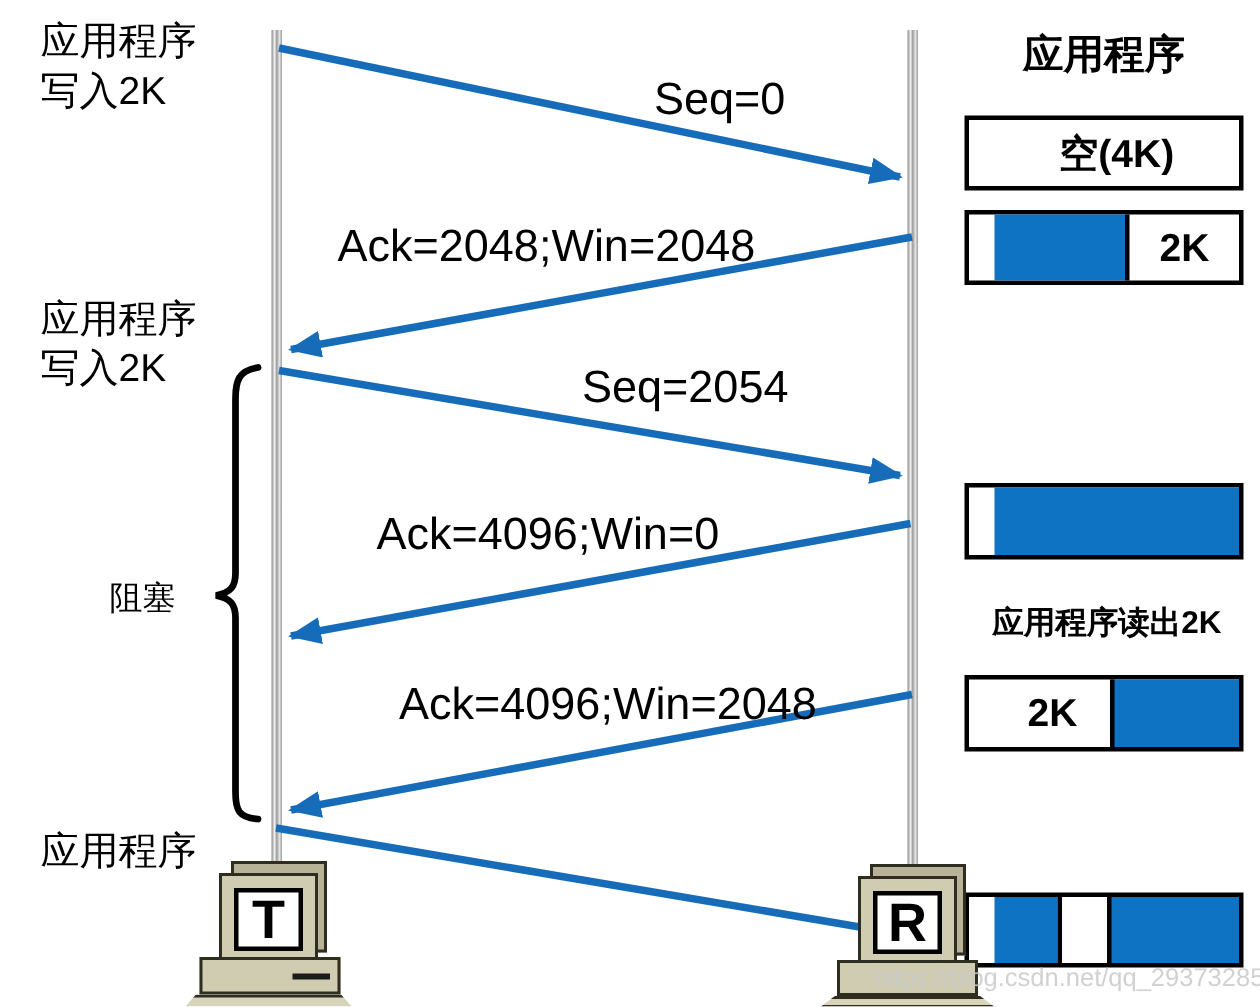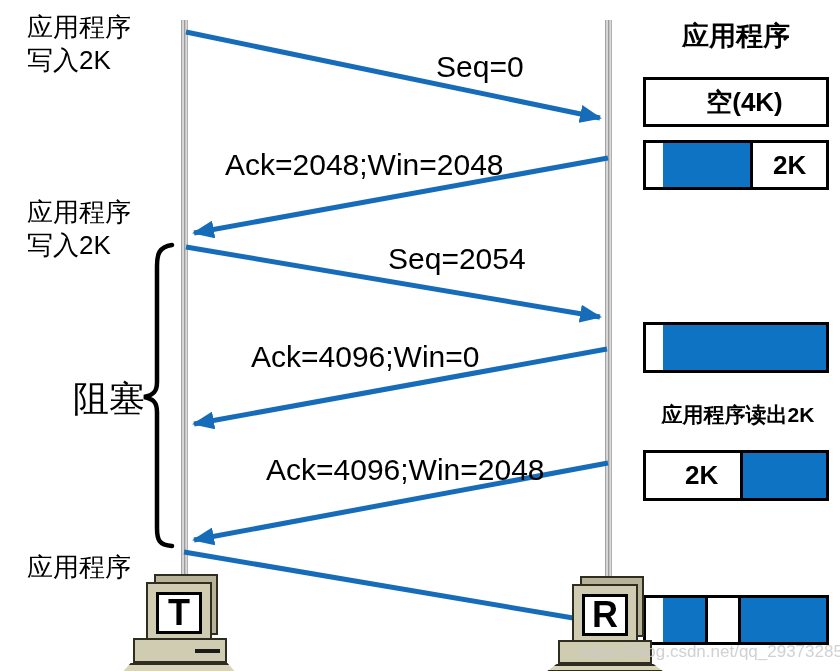--- a/index.html
+++ b/index.html
@@ -64,21 +64,21 @@
   </svg>
 
   <div class="lbl cjk" style="left:27px;top:11px;">
     <div>应用程序</div>
     <div>写入2K</div>
   </div>
   <div class="lbl cjk" style="left:27px;top:196px;">
     <div>应用程序</div>
     <div>写入2K</div>
   </div>
-  <div class="lbl cjk" style="left:73px;top:382px;font-size:36px;">阻塞</div>
+  <div class="lbl cjk" style="left:73px;top:382px;font-size:22px;">阻塞</div>
   <div class="lbl cjk" style="left:27px;top:551px;">
     <div>应用程序</div>
   </div>
 
   <div class="lbl msg" style="left:436px;top:50px;">Seq=0</div>
   <div class="lbl msg" style="left:225px;top:148px;text-align:right;">Ack=2048;Win=2048</div>
   <div class="lbl msg" style="left:388px;top:242px;">Seq=2054</div>
   <div class="lbl msg" style="left:251px;top:340px;">Ack=4096;Win=0</div>
   <div class="lbl msg" style="left:233px;top:453px;margin-left:33px;">Ack=4096;Win=2048</div>
 

